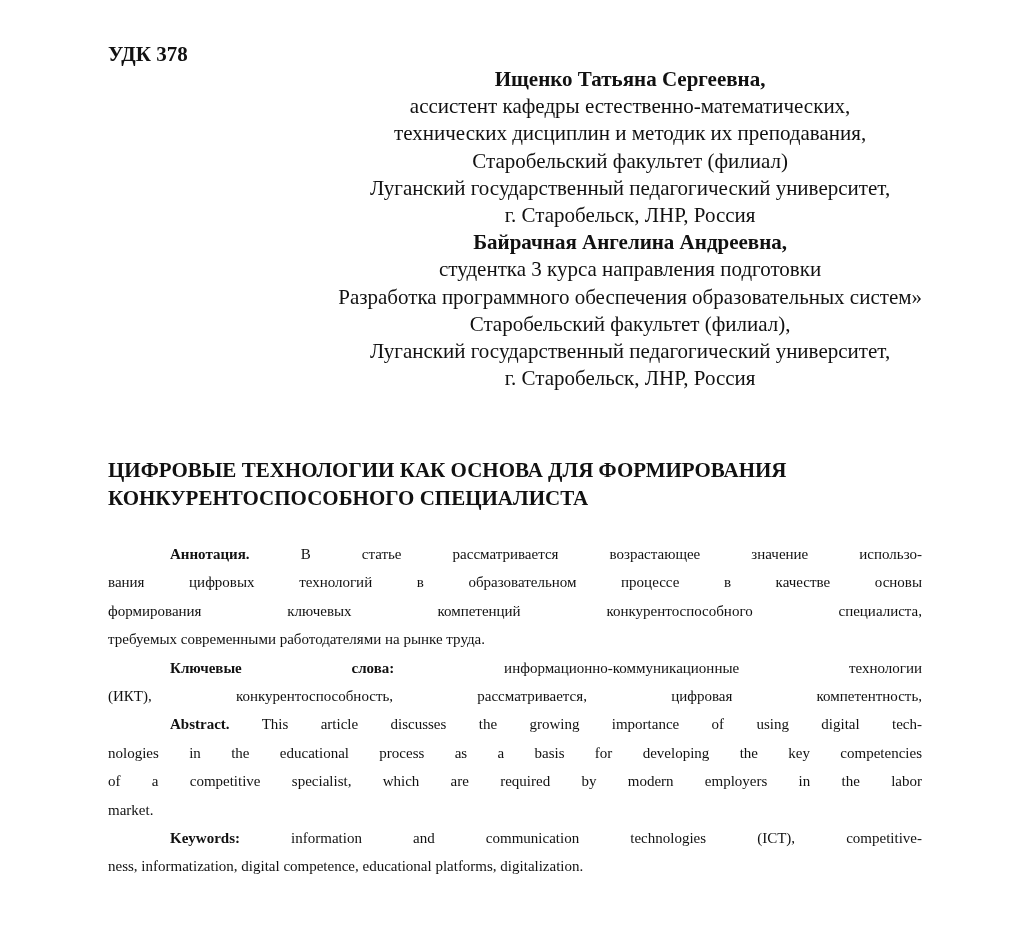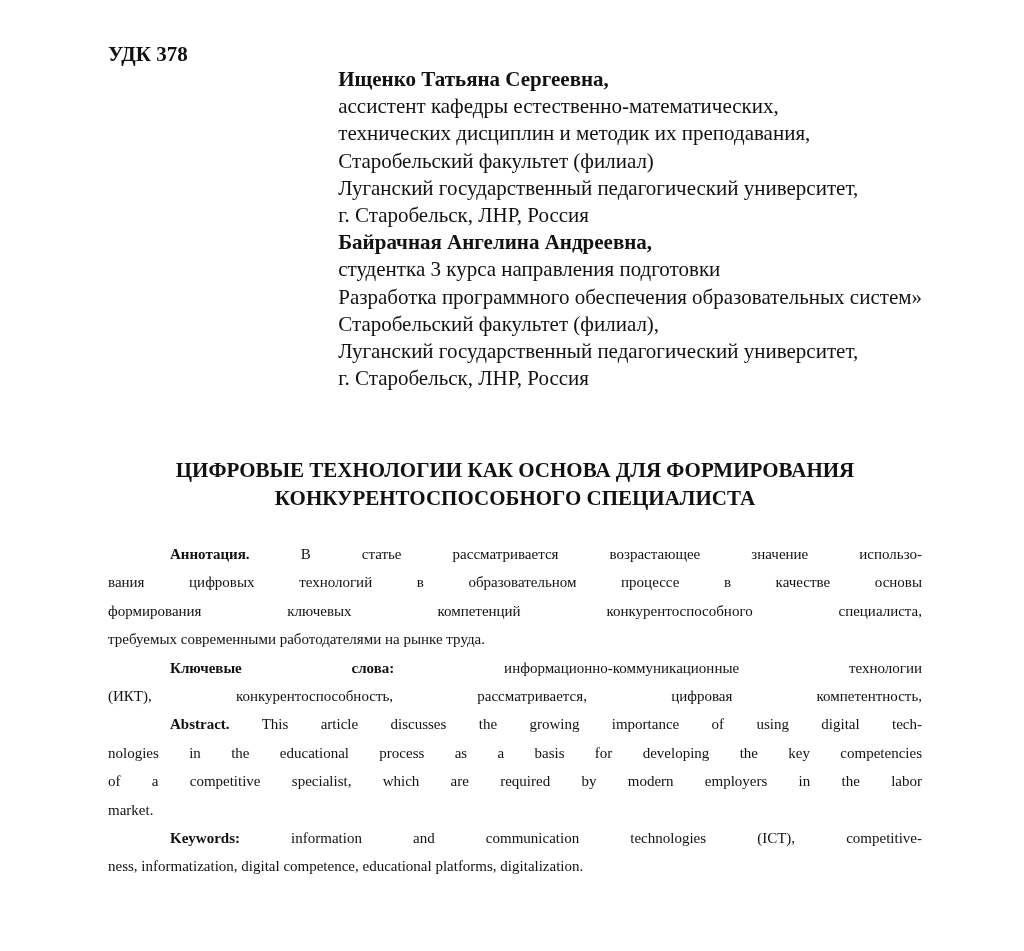--- a/index.html
+++ b/index.html
@@ -1,23 +1,23 @@
 <!DOCTYPE html>
 <html><head>
   <meta charset="utf-8">
   <style>
     html, body { margin: 0; padding: 0; background: #ffffff; }
     body { width: 1024px; height: 951px; position: relative; overflow: hidden;
            font-family: "Liberation Serif", serif; color: #111111; }
     .page { position: absolute; left: 108px; top: 0; width: 814px; }
     .udk { position: absolute; left: 0; top: 40px; font-size: 21px; font-weight: bold; line-height: 28px; }
-    .authors { position: absolute; right: 0; top: 66px; text-align: left; font-size: 21px; line-height: 27.2px; }
+    .authors { position: absolute; right: 0; top: 66px; text-align: center; font-size: 21px; line-height: 27.2px; }
     .authors .line { display: block; white-space: nowrap; }
     .authors .name { font-weight: bold; }
-    .title { position: absolute; left: 0; width: 814px; top: 456px; text-align: center;
+    .title { position: absolute; left: 0; width: 814px; top: 456px; text-align: left;
              font-size: 21px; font-weight: bold; line-height: 28px; }
     .title .line { display: block; }
     .body { position: absolute; left: 0; width: 814px; top: 540px; font-size: 15px; line-height: 28.4px; }
     .para .line { display: block; text-align: justify; text-align-last: justify; white-space: nowrap; height: 28.4px; }
     .para .line.last { text-align-last: left; }
     .para .line.first { text-indent: 62px; }
     .lead { font-weight: bold; }
   </style>
 </head>
 <body>

